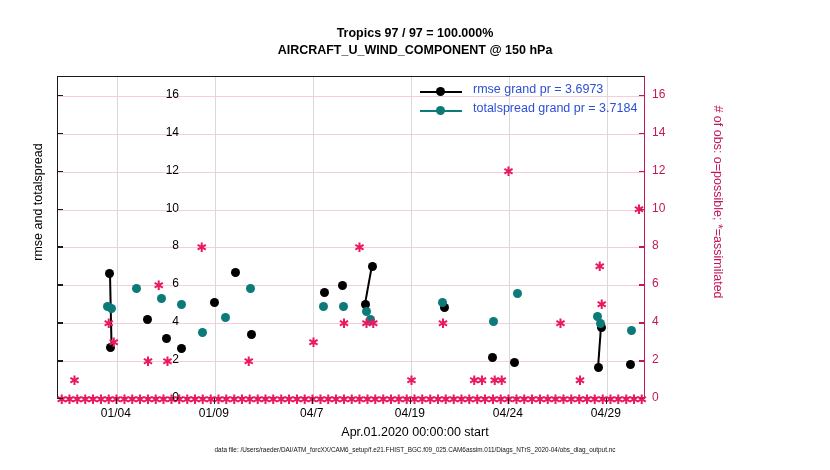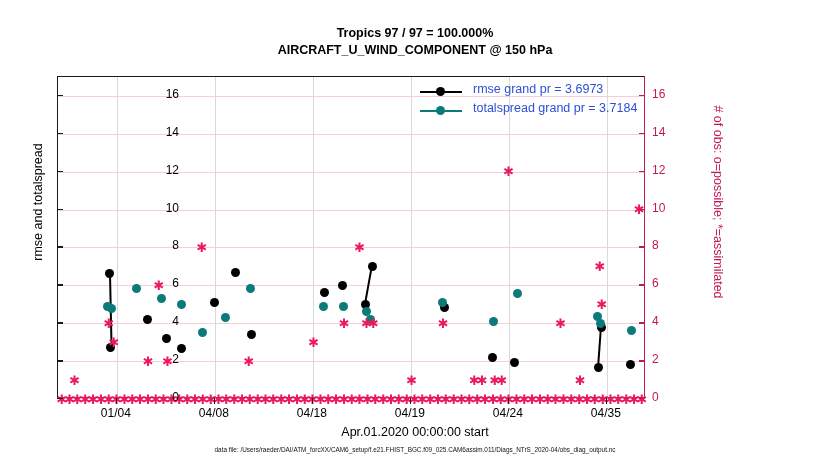--- a/index.html
+++ b/index.html
@@ -300,22 +300,22 @@
     <div class="ytick-r-mark" style="top: 208.588px; background: rgb(194, 24, 91);"></div>
     <div class="ytick-r" style="top: 170.706px; color: rgb(194, 24, 91);">12</div>
     <div class="ytick-r-mark" style="top: 170.706px; background: rgb(194, 24, 91);"></div>
     <div class="ytick-r" style="top: 132.824px; color: rgb(194, 24, 91);">14</div>
     <div class="ytick-r-mark" style="top: 132.824px; background: rgb(194, 24, 91);"></div>
     <div class="ytick-r" style="top: 94.9412px; color: rgb(194, 24, 91);">16</div>
     <div class="ytick-r-mark" style="top: 94.9412px; background: rgb(194, 24, 91);"></div>
     <div class="xtick-mark" style="left: 115.8px;"></div>
     <div class="xtick-lbl" style="left: 115.8px;">01/04</div>
     <div class="xtick-mark" style="left: 213.8px;"></div>
-    <div class="xtick-lbl" style="left: 213.8px;">04/08</div>
+    <div class="xtick-lbl" style="left: 213.8px;">01/09</div>
     <div class="xtick-mark" style="left: 311.8px;"></div>
-    <div class="xtick-lbl" style="left: 311.8px;">04/18</div>
+    <div class="xtick-lbl" style="left: 311.8px;">04/7</div>
     <div class="xtick-mark" style="left: 409.8px;"></div>
     <div class="xtick-lbl" style="left: 409.8px;">04/19</div>
     <div class="xtick-mark" style="left: 507.8px;"></div>
     <div class="xtick-lbl" style="left: 507.8px;">04/24</div>
     <div class="xtick-mark" style="left: 605.8px;"></div>
-    <div class="xtick-lbl" style="left: 605.8px;">04/35</div>
+    <div class="xtick-lbl" style="left: 605.8px;">04/29</div>
   </div>
 
 </body></html>

